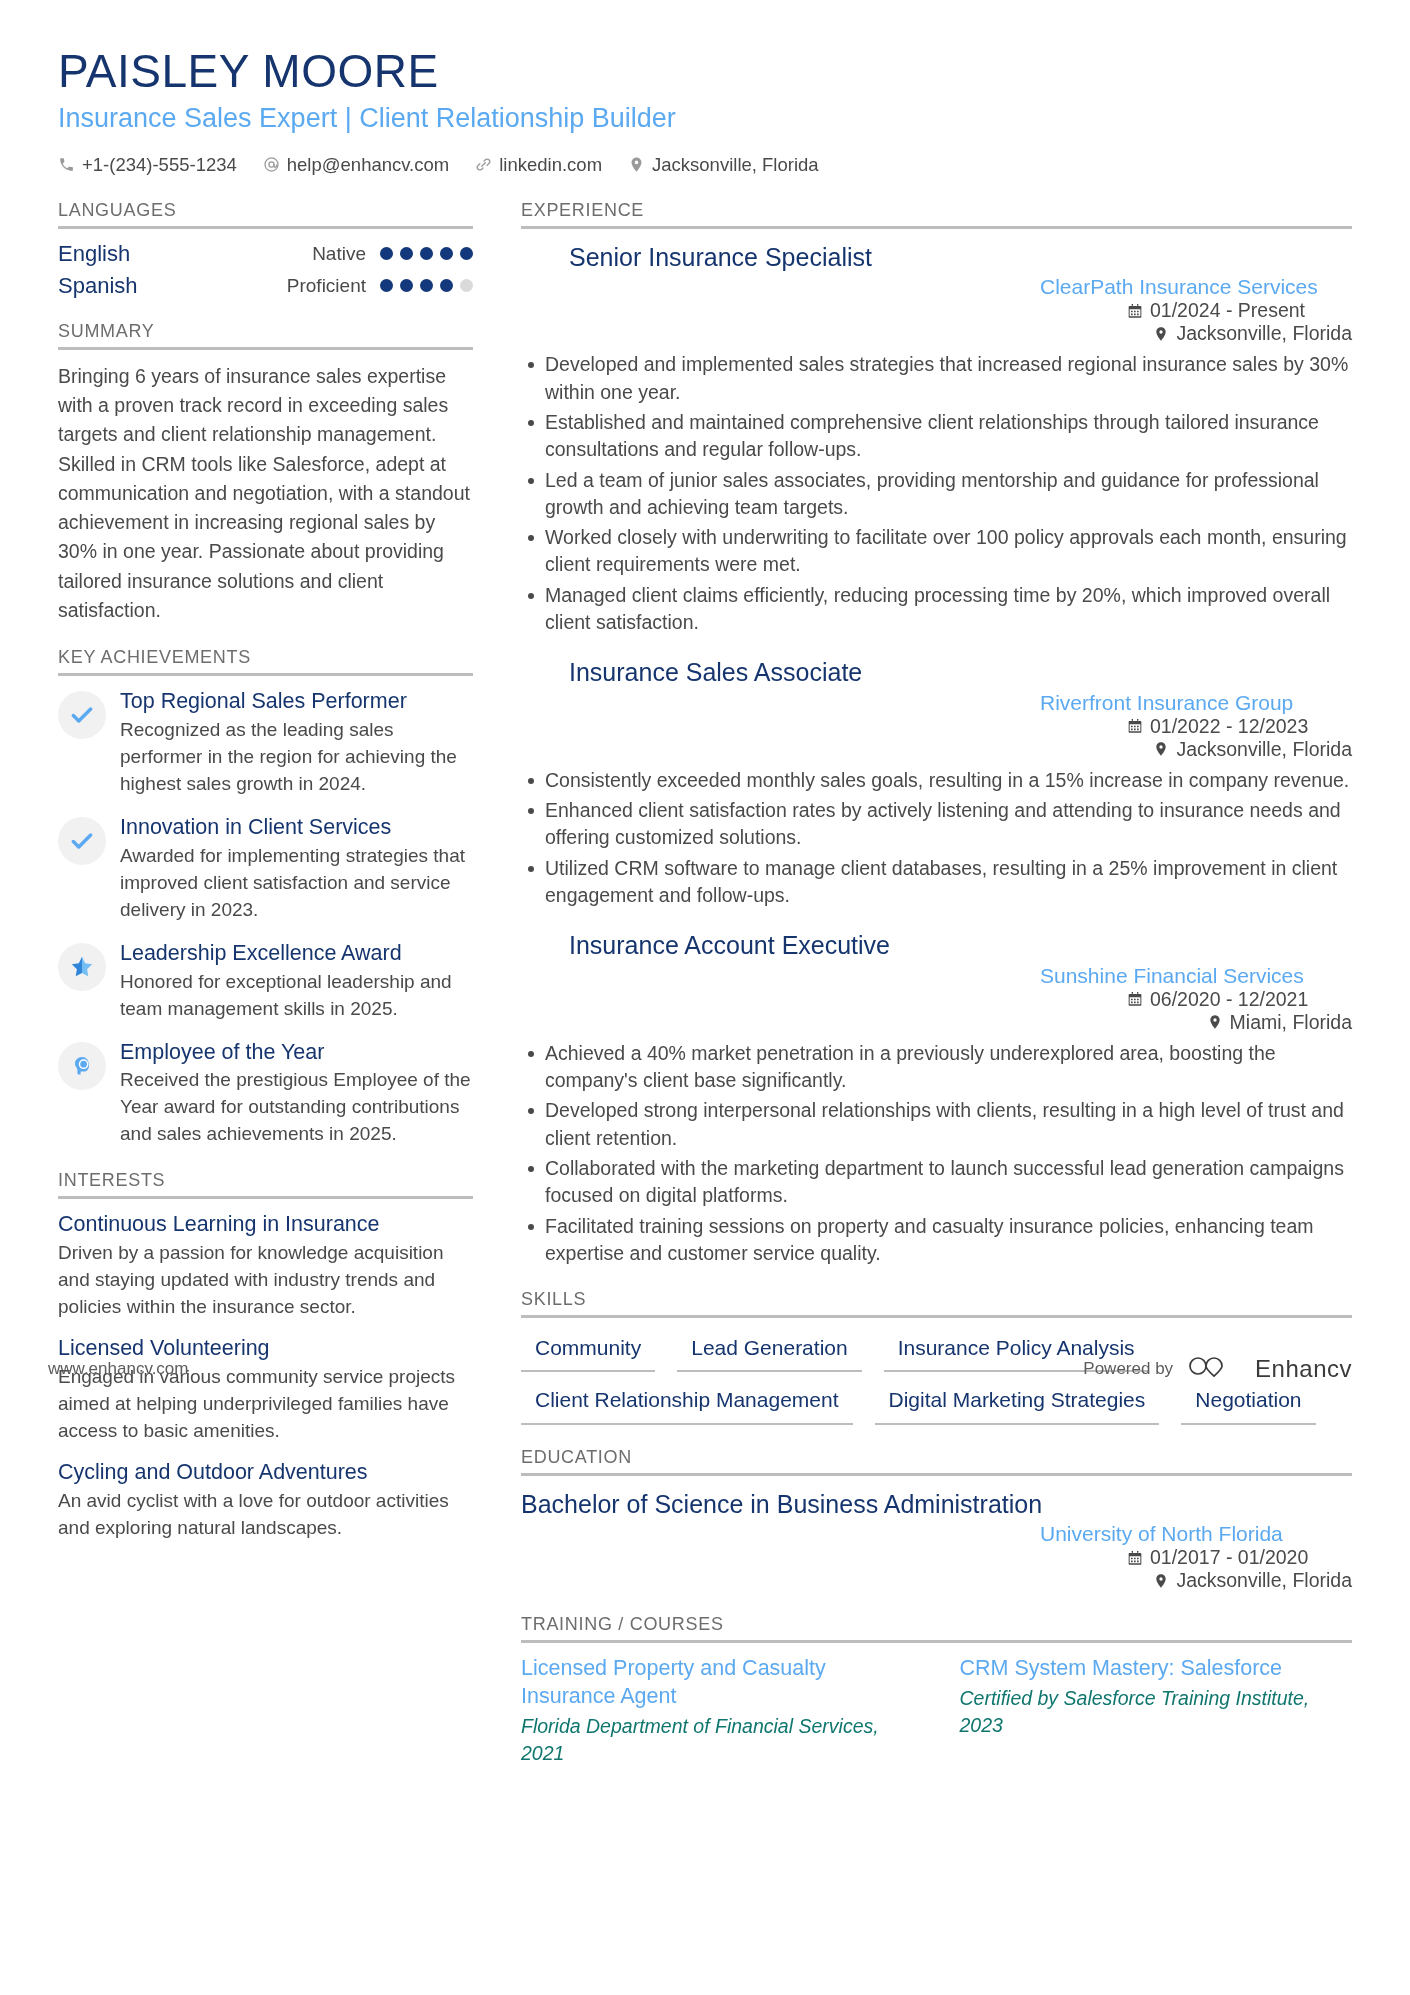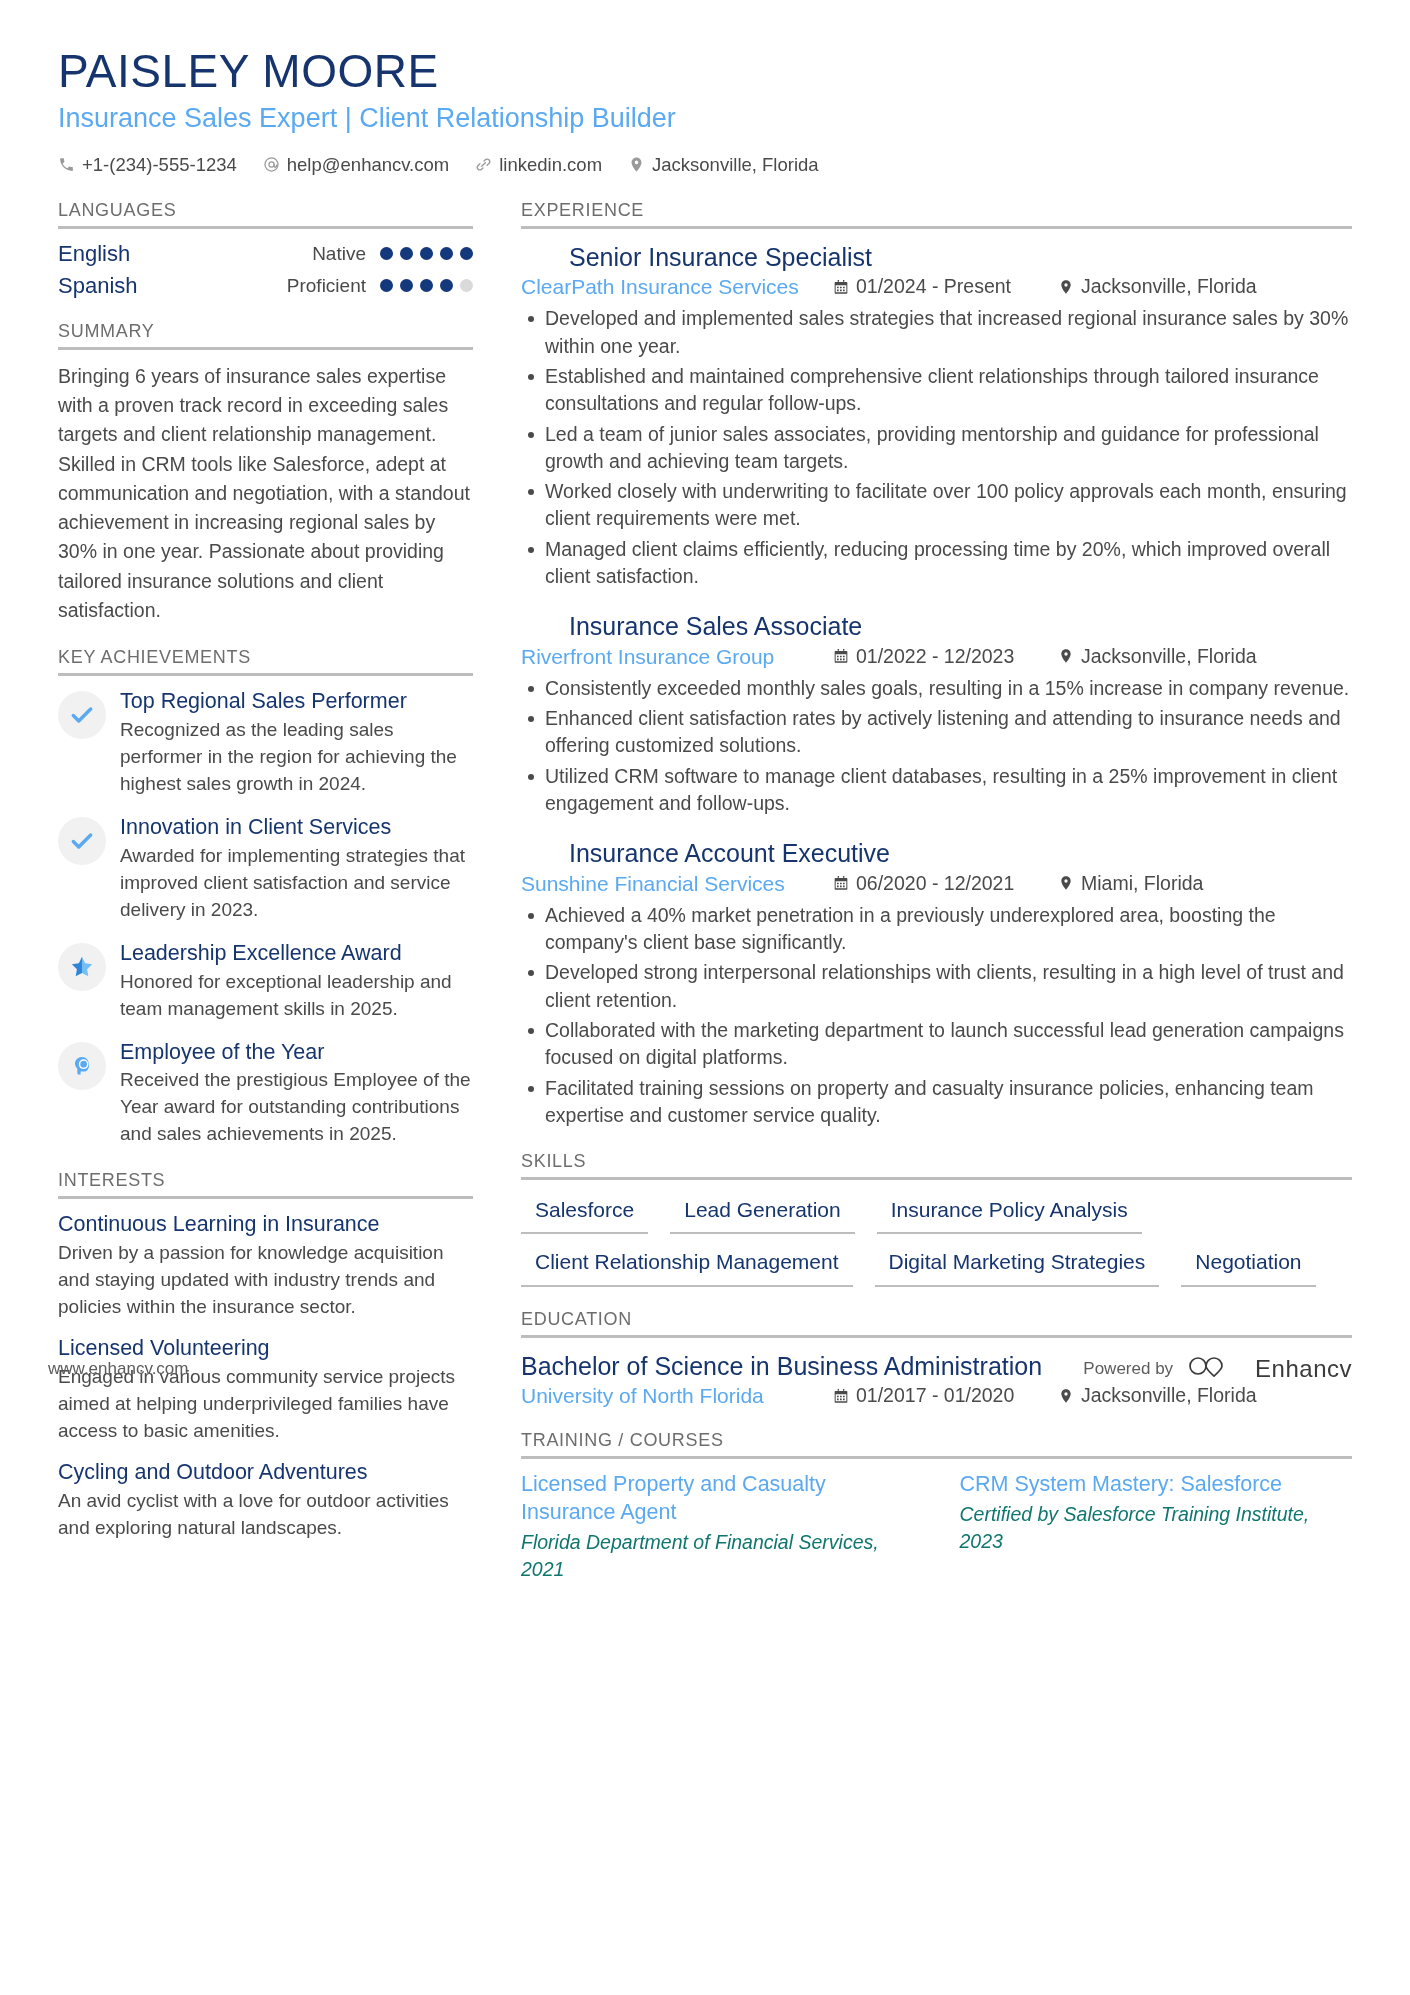--- a/index.html
+++ b/index.html
@@ -133,23 +133,24 @@
   .job { margin-bottom: 20px; }
   .job-title {
     font-size: 25px;
     color: #16356e;
     line-height: 1.3;
     margin-bottom: 2px;
     margin-left: 48px;
   }
   .job-meta {
     display: flex;
-    align-items: flex-start;
+    align-items: flex-end;
     margin-bottom: 6px;
     font-size: 19.5px;
+    flex-direction: column;
   }
   .job-company {
     color: #5ba9f0;
     font-size: 21px;
     min-width: 312px;
   }
   .meta-item {
     display: flex; align-items: center; gap: 7px;
     color: #4a4a4a; white-space: nowrap;
   }
@@ -478,21 +479,21 @@
             <li>Collaborated with the marketing department to launch successful lead generation campaigns focused on digital platforms.</li>
             <li>Facilitated training sessions on property and casualty insurance policies, enhancing team expertise and customer service quality.</li>
           </ul>
         </div>
       </div>
 
       <div class="section">
         <div class="sec-title">SKILLS</div>
         <div class="sec-rule"></div>
         <div class="skills-wrap">
-          <div class="skill">Salesforce</div>
+          <div class="skill">Community</div>
           <div class="skill">Lead Generation</div>
           <div class="skill">Insurance Policy Analysis</div>
           <div class="skill">Client Relationship Management</div>
           <div class="skill">Digital Marketing Strategies</div>
           <div class="skill">Negotiation</div>
         </div>
       </div>
 
       <div class="section">
         <div class="sec-title">EDUCATION</div>

